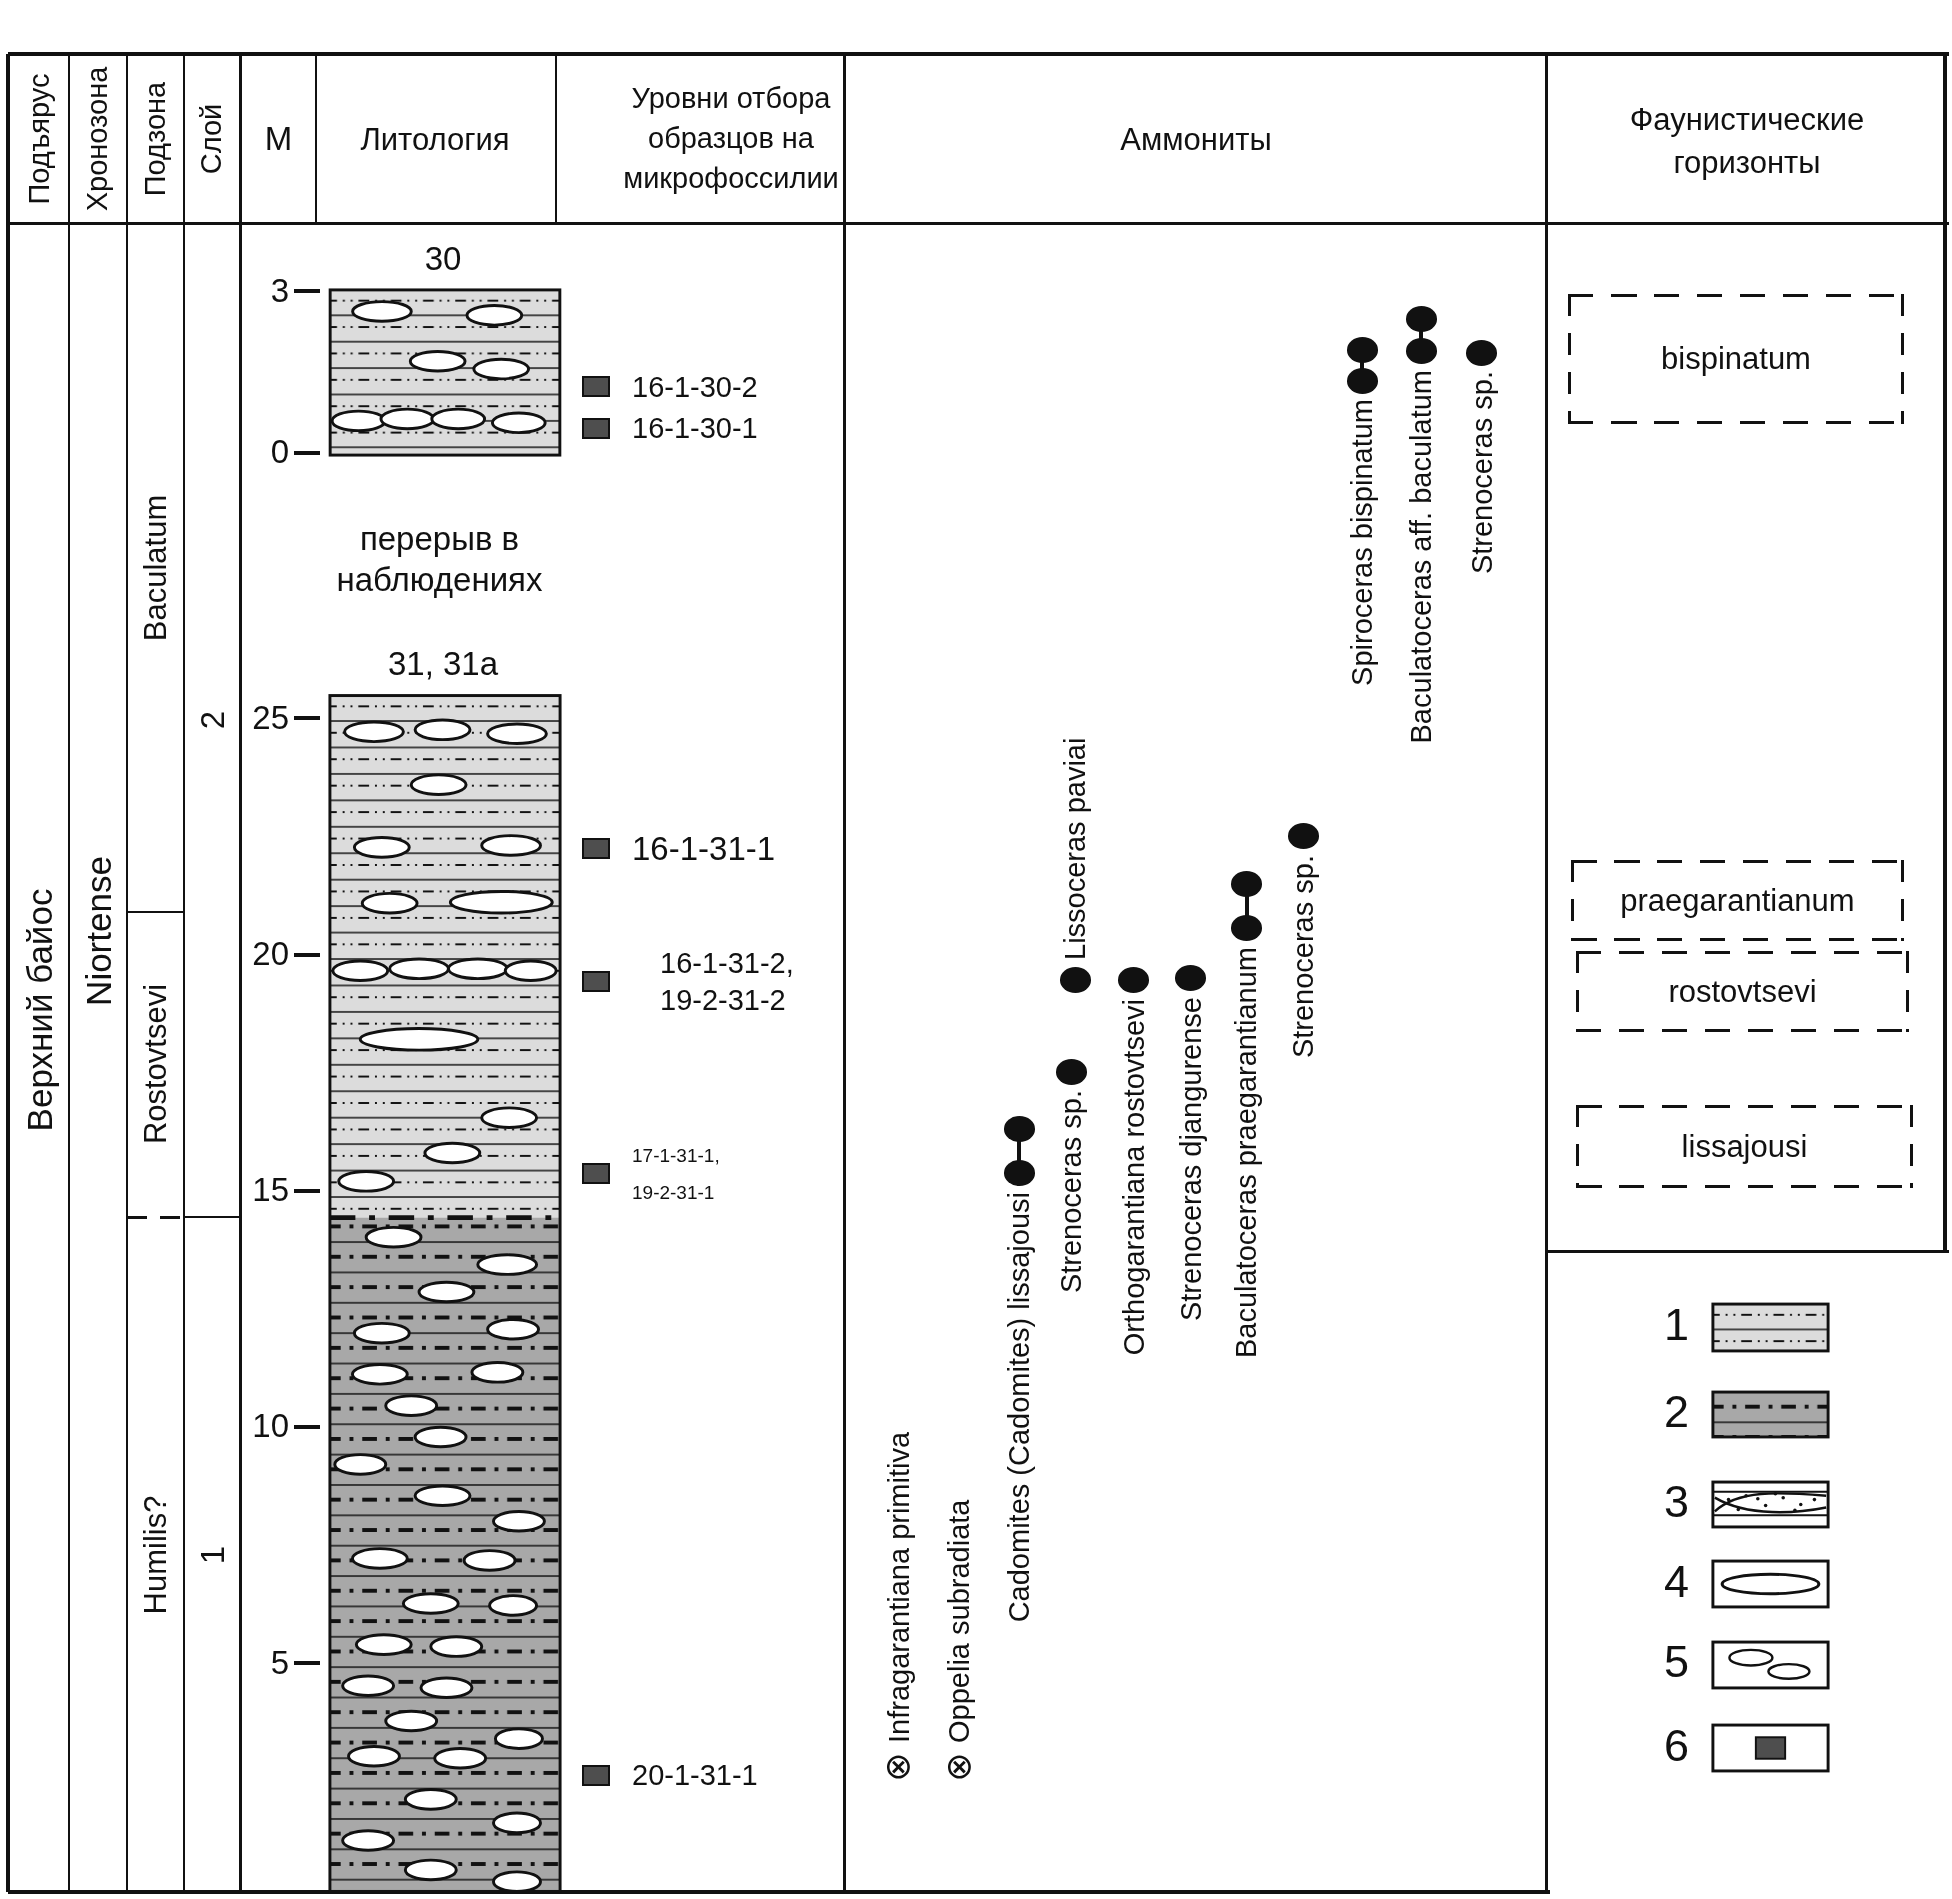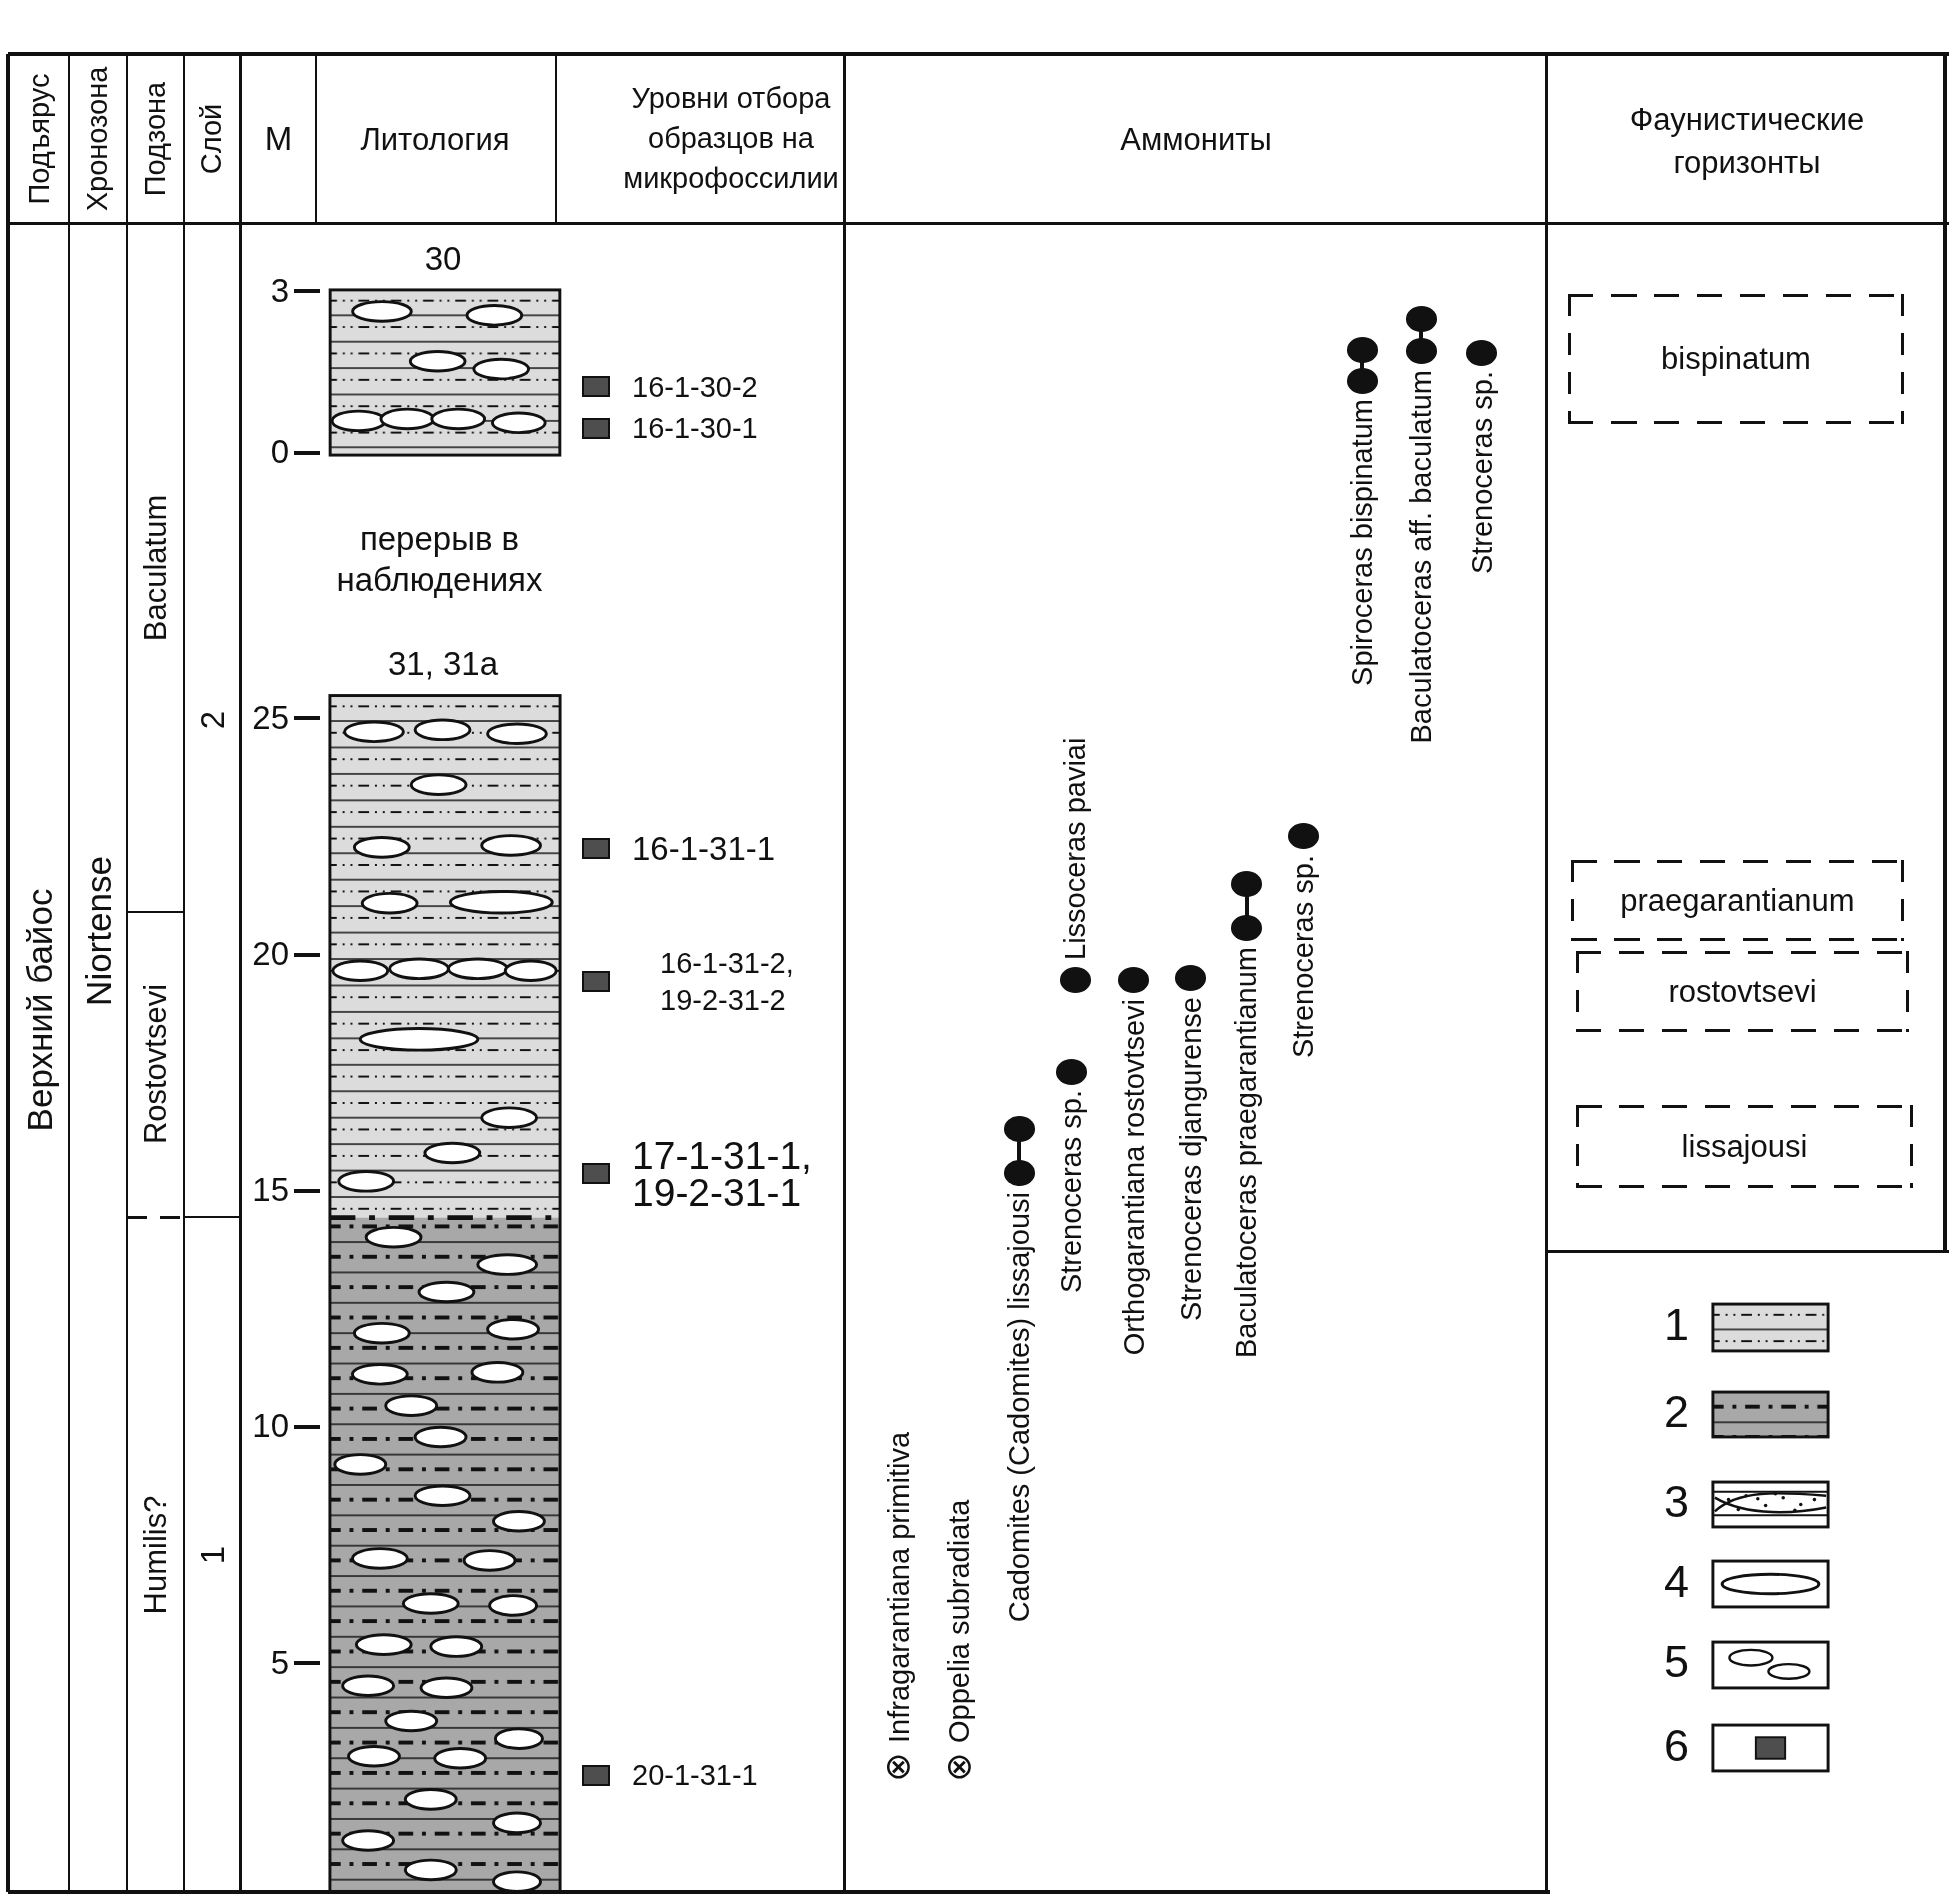--- a/index.html
+++ b/index.html
@@ -192,21 +192,21 @@
     <div class="sample-square" style="left: 582px; top: 838px; width: 23.5px; height: 16.7px; background: rgb(78, 78, 78);"></div>
     <div class="lbl" style="left: 632px; top: 830px; font-size: 33px; line-height: 37px;">
       <div>16-1-31-1</div>
     </div>
     <div class="sample-square" style="left: 582px; top: 971px; width: 23.5px; height: 16.7px; background: rgb(78, 78, 78);"></div>
     <div class="lbl" style="left: 632px; top: 945px; font-size: 29px; line-height: 37px; margin-left: 28px;">
       <div>16-1-31-2,</div>
       <div>19-2-31-2</div>
     </div>
     <div class="sample-square" style="left: 582px; top: 1163px; width: 23.5px; height: 16.7px; background: rgb(78, 78, 78);"></div>
-    <div class="lbl" style="left: 632px; top: 1137px; font-size: 39px; line-height: 37px;">
+    <div class="lbl" style="left: 632px; top: 1137px; font-size: 19px; line-height: 37px;">
       <div>17-1-31-1,</div>
       <div>19-2-31-1</div>
     </div>
     <div class="sample-square" style="left: 582px; top: 1765px; width: 23.5px; height: 16.7px; background: rgb(78, 78, 78);"></div>
     <div class="lbl" style="left: 632px; top: 1757px; font-size: 29px; line-height: 37px;">
       <div>20-1-31-1</div>
     </div>
     <div class="lbl" style="left: 880px; top: 1746px; width: 37px; text-align: center; font-size: 35px;">⊗</div>
     <div class="vlabel v-start" style="left: 884px; top: 1743px;"><span style="font-size: 29px;">Infragarantiana primitiva</span></div>
     <div class="lbl" style="left: 941px; top: 1746px; width: 37px; text-align: center; font-size: 35px;">⊗</div>

